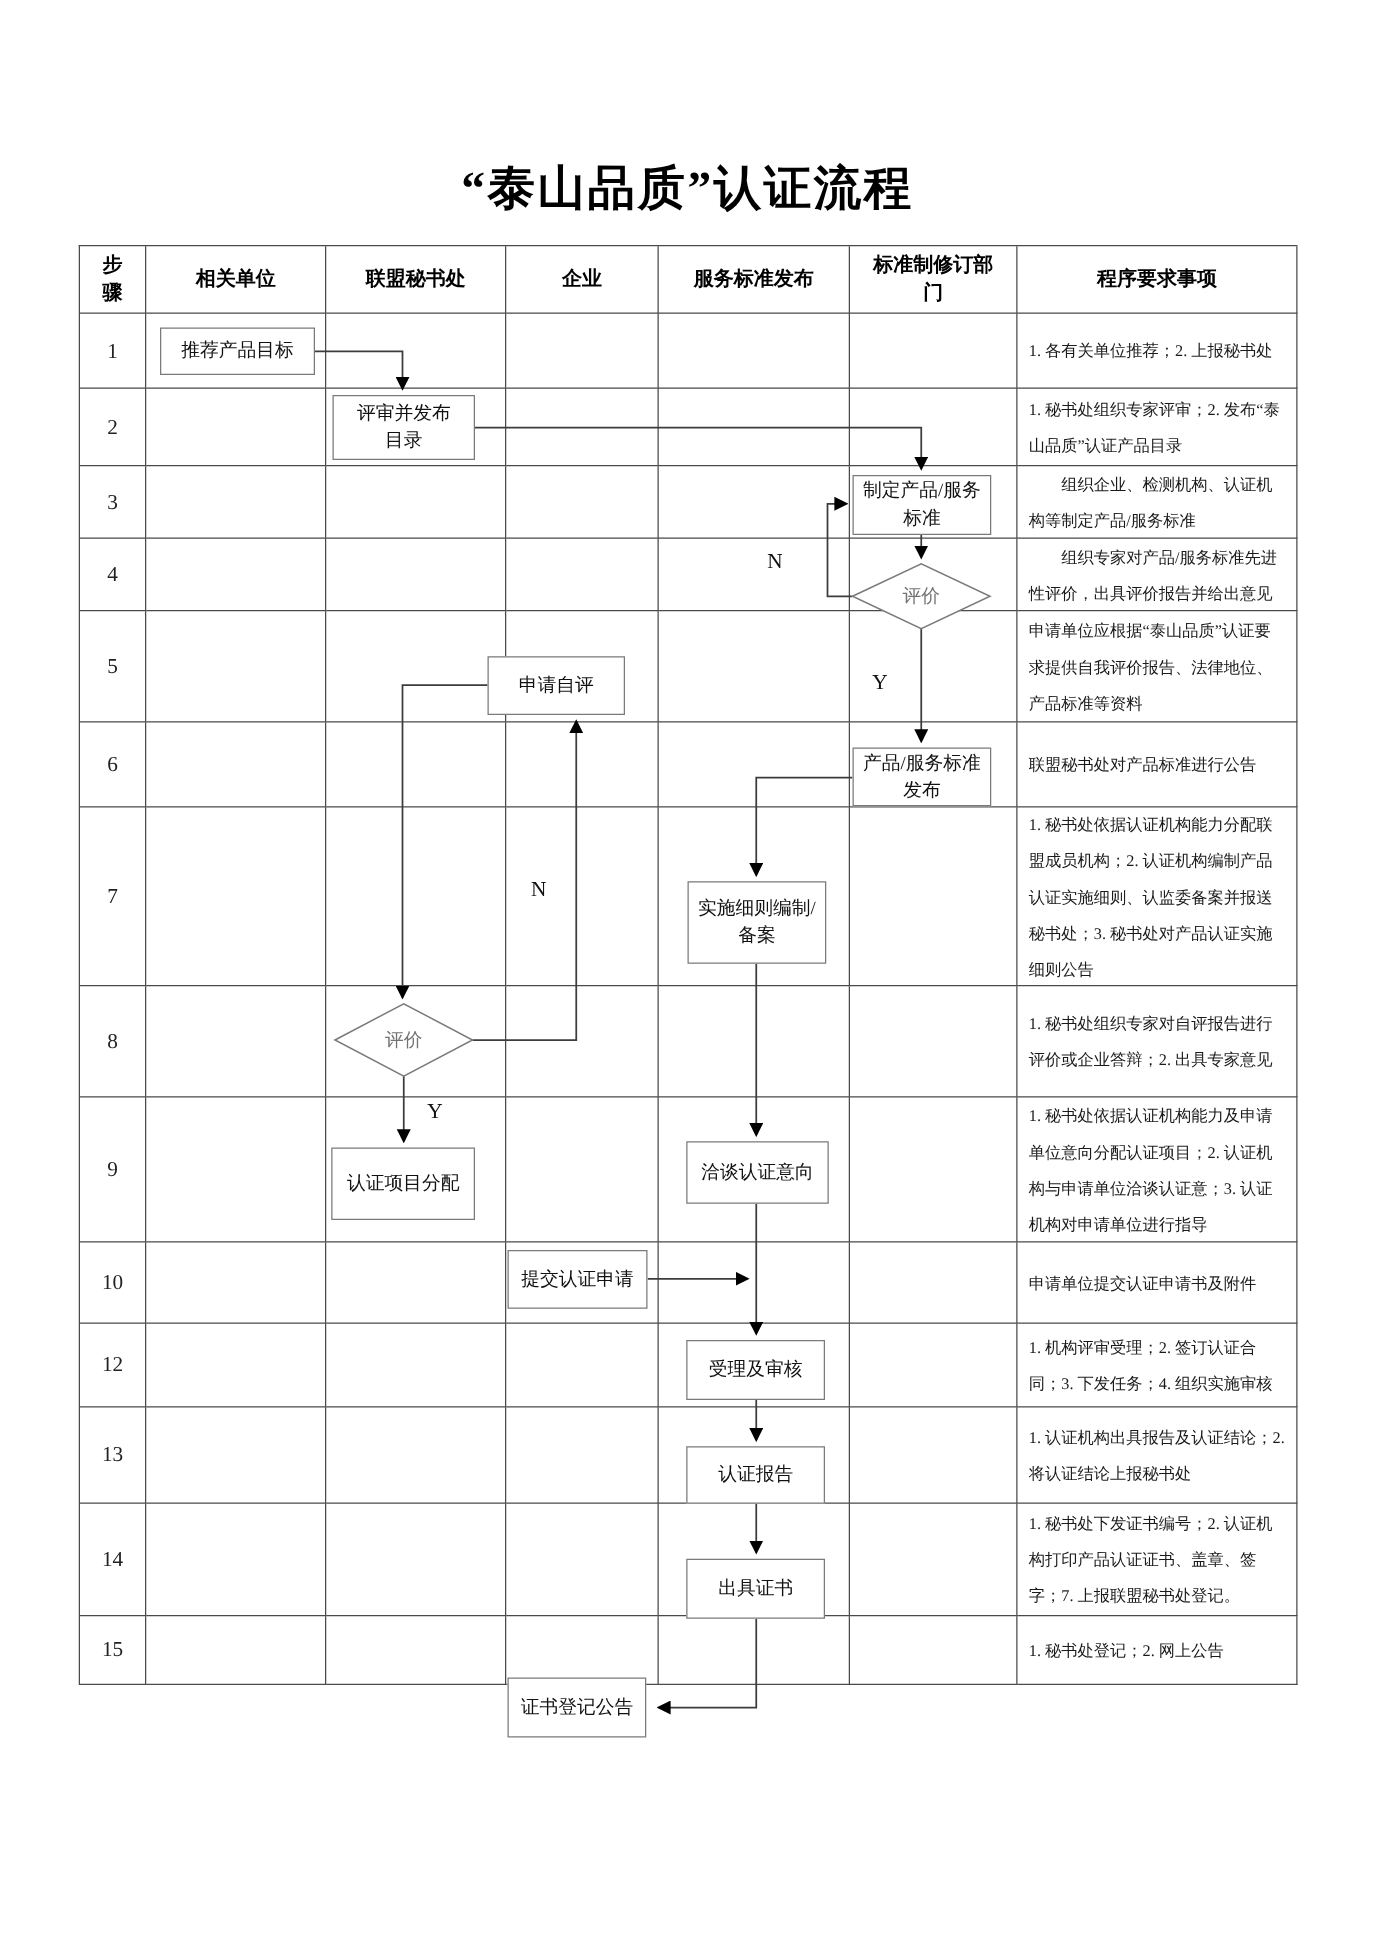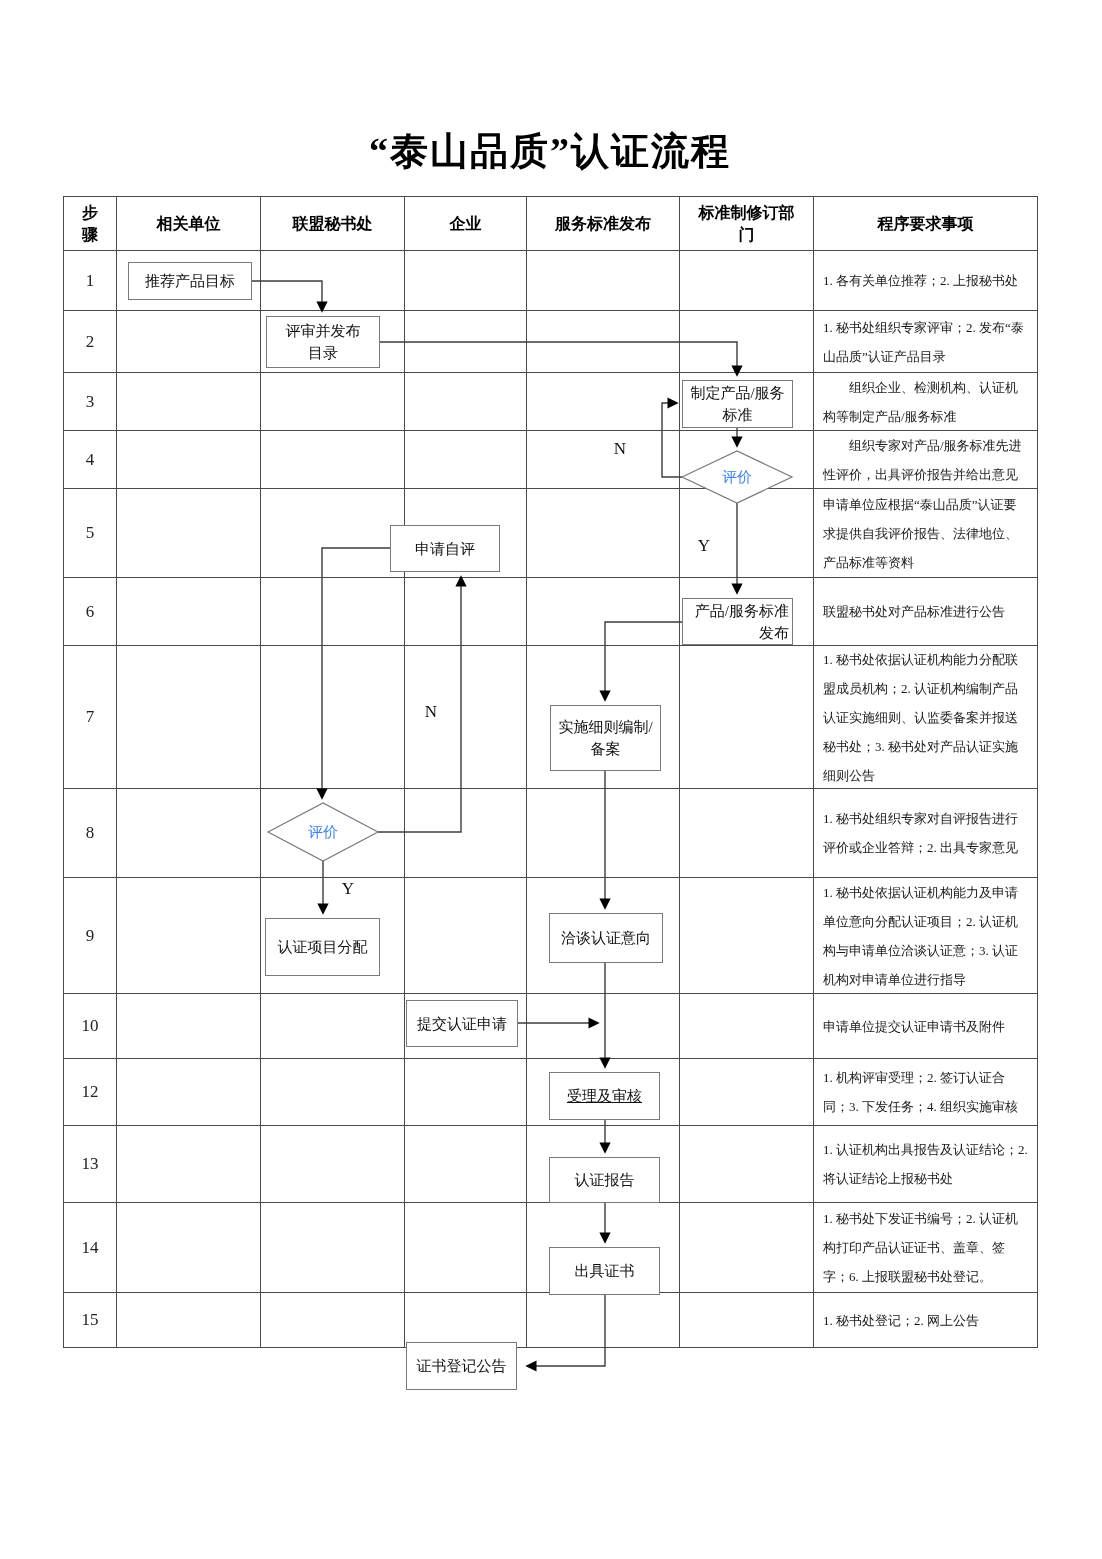--- a/index.html
+++ b/index.html
@@ -19,21 +19,21 @@
   .cell.step{font-family:"Liberation Serif",serif;font-size:17px;color:#222;}
   .cell.note{justify-content:flex-start;padding:0 8px 0 9px;}
   .note-text{font-family:"Liberation Serif",serif;font-size:13px;line-height:29px;
              text-align:left;width:100%;color:#1a1a1a;}
   .note-text.indent{text-indent:2em;}
   svg.overlay{position:absolute;left:0;top:0;pointer-events:none;}
   .fbox{position:absolute;box-sizing:border-box;background:#fff;border:1px solid #7a7a7a;
         display:flex;align-items:center;justify-content:center;text-align:center;
         font-family:"Liberation Serif",serif;font-size:15px;line-height:22px;color:#111;}
   .dlabel{position:absolute;transform:translate(-50%,-50%);font-family:"Liberation Serif",serif;
-          font-size:15px;color:#3b82f6;background:transparent;}
+          font-size:15px;color:#737373;background:transparent;}
   .blabel{position:absolute;transform:translate(-50%,-50%);font-family:"Liberation Serif",serif;
           font-size:17px;color:#111;}
 </style>
 </head>
 <body>
 
 <div class="page">
 
   <div class="title">“泰山品质”认证流程</div>
 
@@ -153,21 +153,21 @@
       <div class="cell note">
         <div class="note-text">1. 认证机构出具报告及认证结论；2. 将认证结论上报秘书处</div>
       </div>
       <div class="cell step">14</div>
       <div class="cell flow"></div>
       <div class="cell flow"></div>
       <div class="cell flow"></div>
       <div class="cell flow"></div>
       <div class="cell flow"></div>
       <div class="cell note">
-        <div class="note-text">1. 秘书处下发证书编号；2. 认证机构打印产品认证证书、盖章、签字；6. 上报联盟秘书处登记。</div>
+        <div class="note-text">1. 秘书处下发证书编号；2. 认证机构打印产品认证证书、盖章、签字；7. 上报联盟秘书处登记。</div>
       </div>
       <div class="cell step">15</div>
       <div class="cell flow"></div>
       <div class="cell flow"></div>
       <div class="cell flow"></div>
       <div class="cell flow"></div>
       <div class="cell flow"></div>
       <div class="cell note">
         <div class="note-text">1. 秘书处登记；2. 网上公告</div>
       </div>
@@ -199,26 +199,26 @@
     <g fill="#ffffff" stroke="#7a7a7a" stroke-width="1.2">
       <polygon points="682,477 737,451 792,477 737,503"></polygon>
       <polygon points="268,832 323,803 378,832 323,861"></polygon>
     </g>
   </svg>
 
   <div class="fbox" style="left:128px;top:262px;width:124px;height:38px;">推荐产品目标</div>
   <div class="fbox" style="left:266px;top:316px;width:114px;height:52px;padding:0 15px;">评审并发布目录</div>
   <div class="fbox" style="left:682px;top:380px;width:111px;height:48px;padding:0 3px;">制定产品/服务标准</div>
   <div class="fbox" style="left:390px;top:525px;width:110px;height:47px;">申请自评</div>
-  <div class="fbox" style="left:682px;top:598px;width:111px;height:47px;padding:0 3px;text-align:right;">产品/服务标准发布</div>
+  <div class="fbox" style="left:682px;top:598px;width:111px;height:47px;padding:0 3px;">产品/服务标准发布</div>
   <div class="fbox" style="left:550px;top:705px;width:111px;height:66px;padding:0 3px;">实施细则编制/备案</div>
   <div class="fbox" style="left:265px;top:918px;width:115px;height:58px;">认证项目分配</div>
   <div class="fbox" style="left:549px;top:913px;width:114px;height:50px;">洽谈认证意向</div>
   <div class="fbox" style="left:406px;top:1000px;width:112px;height:47px;">提交认证申请</div>
-  <div class="fbox" style="left:549px;top:1072px;width:111px;height:48px;text-decoration:underline;">受理及审核</div>
+  <div class="fbox" style="left:549px;top:1072px;width:111px;height:48px;">受理及审核</div>
   <div class="fbox" style="left:549px;top:1157px;width:111px;height:46px;">认证报告</div>
   <div class="fbox" style="left:549px;top:1247px;width:111px;height:48px;">出具证书</div>
   <div class="fbox" style="left:406px;top:1342px;width:111px;height:48px;">证书登记公告</div>
 
   <span class="dlabel" style="left:737px;top:477px;">评价</span>
   <span class="dlabel" style="left:323px;top:832px;">评价</span>
 
   <span class="blabel" style="left:620px;top:449px;">N</span>
   <span class="blabel" style="left:704px;top:546px;">Y</span>
   <span class="blabel" style="left:431px;top:712px;">N</span>

